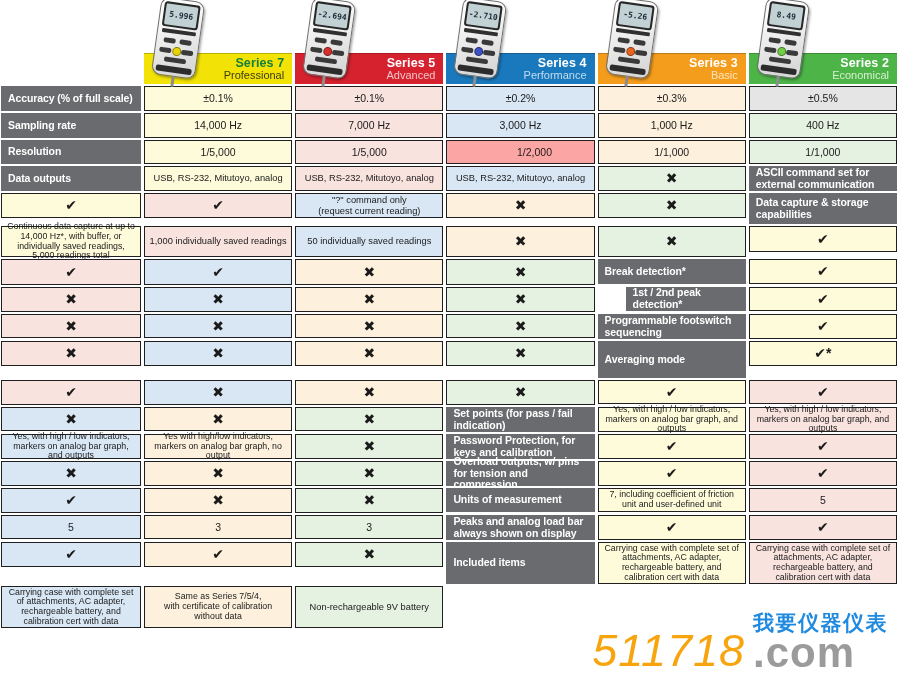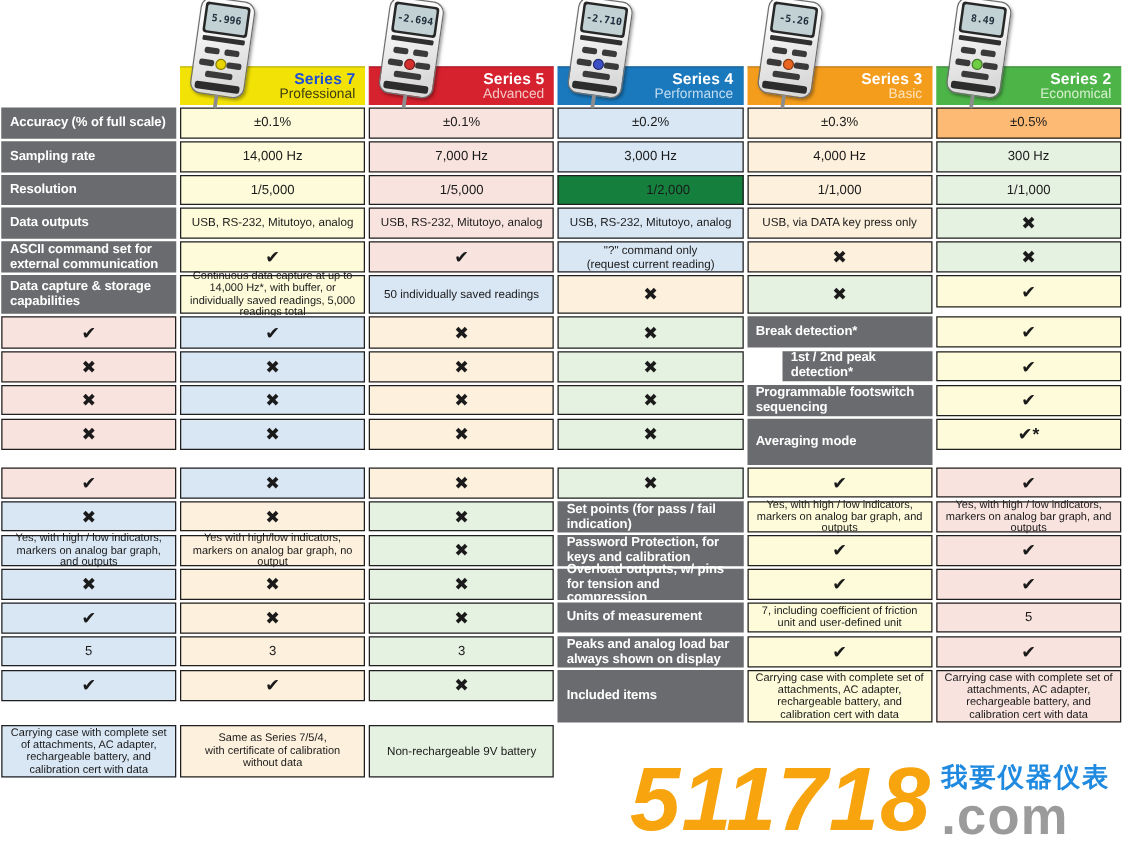--- a/index.html
+++ b/index.html
@@ -56,21 +56,21 @@
   .k.wide{width:22px;}
   .kc{width:9px;height:9px;border-radius:50%;border:1px solid rgba(0,0,0,0.4);box-sizing:border-box;}
   .dev-foot{height:6px;background:#2c2c2c;border-radius:2px;margin-top:1px;}
   .dev-probe{width:3px;height:11px;background:#8d8d8d;margin:-1px auto 0;border-radius:1px;}
   
   .watermark{
     position:absolute;right:12px;bottom:10px;display:flex;align-items:flex-end;gap:8px;
     user-select:none;
   }
   .wm-num{
-    font-size:72px;font-weight:bold;font-style:italic;line-height:0.82;
+    font-size:45px;font-weight:normal;font-style:italic;line-height:0.82;
     color:#f7a40e;letter-spacing:1px;
   }
   .wm-right{display:flex;flex-direction:column;align-items:flex-start;}
   .wm-cn{font-size:21px;font-weight:bold;color:#1f8ae0;letter-spacing:1.5px;line-height:1;margin-bottom:3px;}
   .wm-com{font-size:42px;font-weight:bold;color:#9b9b9b;line-height:0.8;letter-spacing:1px;}
 </style>
 </head>
 <body>
 
 <div class="table" id="table">
@@ -94,21 +94,21 @@
             </div>
             <div class="krow">
               <div class="k wide"></div>
             </div>
           </div>
           <div class="dev-foot"></div>
         </div>
         <div class="dev-probe"></div>
       </div>
       <div class="band-text">
-        <div class="series-name" style="color: #1d4ed8;">Series 7</div>
+        <div class="series-name" style="color: #15803d;">Series 7</div>
         <div class="series-tier" style="color: rgb(60, 60, 20);">Professional</div>
       </div>
     </div>
     <div class="band" style="background: rgb(214, 33, 46);">
       <div class="device">
         <div class="dev-body">
           <div class="dev-screen">
             <div class="dev-lcd">-2.694</div>
           </div>
           <div class="dev-brand"></div>
@@ -223,48 +223,48 @@
       <div class="band-text">
         <div class="series-name" style="color: rgb(255, 255, 255);">Series 2</div>
         <div class="series-tier" style="color: rgb(216, 239, 208);">Economical</div>
       </div>
     </div>
     <div class="rlabel" style="height: 25px;">Accuracy (% of full scale)</div>
     <div class="cell" style="height: 25px; background: rgb(253, 251, 218);">±0.1%</div>
     <div class="cell" style="height: 25px; background: rgb(249, 227, 223);">±0.1%</div>
     <div class="cell" style="height: 25px; background: rgb(217, 231, 245);">±0.2%</div>
     <div class="cell" style="height: 25px; background: rgb(253, 240, 220);">±0.3%</div>
-    <div class="cell" style="height: 25px; background: #fdba74;">±0.5%</div>
+    <div class="cell" style="height: 25px; background: #e5e5e5;">±0.5%</div>
     <div class="rlabel" style="height: 25px;">Sampling rate</div>
     <div class="cell" style="height: 25px; background: rgb(253, 251, 218);">14,000 Hz</div>
     <div class="cell" style="height: 25px; background: rgb(249, 227, 223);">7,000 Hz</div>
     <div class="cell" style="height: 25px; background: rgb(217, 231, 245);">3,000 Hz</div>
-    <div class="cell" style="height: 25px; background: rgb(253, 240, 220);">4,000 Hz</div>
-    <div class="cell" style="height: 25px; background: rgb(229, 241, 225);">300 Hz</div>
+    <div class="cell" style="height: 25px; background: rgb(253, 240, 220);">1,000 Hz</div>
+    <div class="cell" style="height: 25px; background: rgb(229, 241, 225);">400 Hz</div>
     <div class="rlabel" style="height: 24px;">Resolution</div>
     <div class="cell" style="height: 24px; background: rgb(253, 251, 218);">1/5,000</div>
     <div class="cell" style="height: 24px; background: rgb(249, 227, 223);">1/5,000</div>
-    <div class="cell" style="height: 24px; background: #15803d; padding-left: 32px;">1/2,000</div>
+    <div class="cell" style="height: 24px; background: #fca5a5; padding-left: 32px;">1/2,000</div>
     <div class="cell" style="height: 24px; background: rgb(253, 240, 220);">1/1,000</div>
     <div class="cell" style="height: 24px; background: rgb(229, 241, 225);">1/1,000</div>
     <div class="rlabel" style="height: 25px;">Data outputs</div>
     <div class="cell small" style="height: 25px; background: rgb(253, 251, 218);">USB, RS-232, Mitutoyo, analog</div>
     <div class="cell small" style="height: 25px; background: rgb(249, 227, 223);">USB, RS-232, Mitutoyo, analog</div>
     <div class="cell small" style="height: 25px; background: rgb(217, 231, 245);">USB, RS-232, Mitutoyo, analog</div>
-    <div class="cell small" style="height: 25px; background: rgb(253, 240, 220);">USB, via DATA key press only</div>
     <div class="cell mark" style="height: 25px; background: rgb(229, 241, 225);">✖</div>
     <div class="rlabel" style="height: 25px;">ASCII command set for external communication</div>
     <div class="cell mark" style="height: 25px; background: rgb(253, 251, 218);">✔</div>
     <div class="cell mark" style="height: 25px; background: rgb(249, 227, 223);">✔</div>
     <div class="cell small" style="height: 25px; background: rgb(217, 231, 245);">"?" command only
 (request current reading)</div>
     <div class="cell mark" style="height: 25px; background: rgb(253, 240, 220);">✖</div>
     <div class="cell mark" style="height: 25px; background: rgb(229, 241, 225);">✖</div>
     <div class="rlabel" style="height: 31px;">Data capture &amp; storage capabilities</div>
     <div class="cell tiny" style="height: 31px; background: rgb(253, 251, 218);">Continuous data capture at up to 14,000 Hz*, with buffer, or individually saved readings, 5,000 readings total</div>
+    <div class="cell small" style="height: 31px; background: rgb(249, 227, 223);">1,000 individually saved readings</div>
     <div class="cell small" style="height: 31px; background: rgb(217, 231, 245);">50 individually saved readings</div>
     <div class="cell mark" style="height: 31px; background: rgb(253, 240, 220);">✖</div>
     <div class="cell mark" style="height: 31px; background: rgb(229, 241, 225);">✖</div>
     <div class="cell mark" style="height: 26px; background: rgb(253, 251, 218);">✔</div>
     <div class="cell mark" style="height: 26px; background: rgb(249, 227, 223);">✔</div>
     <div class="cell mark" style="height: 26px; background: rgb(217, 231, 245);">✔</div>
     <div class="cell mark" style="height: 26px; background: rgb(253, 240, 220);">✖</div>
     <div class="cell mark" style="height: 26px; background: rgb(229, 241, 225);">✖</div>
     <div class="rlabel" style="height: 25px;">Break detection*</div>
     <div class="cell mark" style="height: 25px; background: rgb(253, 251, 218);">✔</div>

